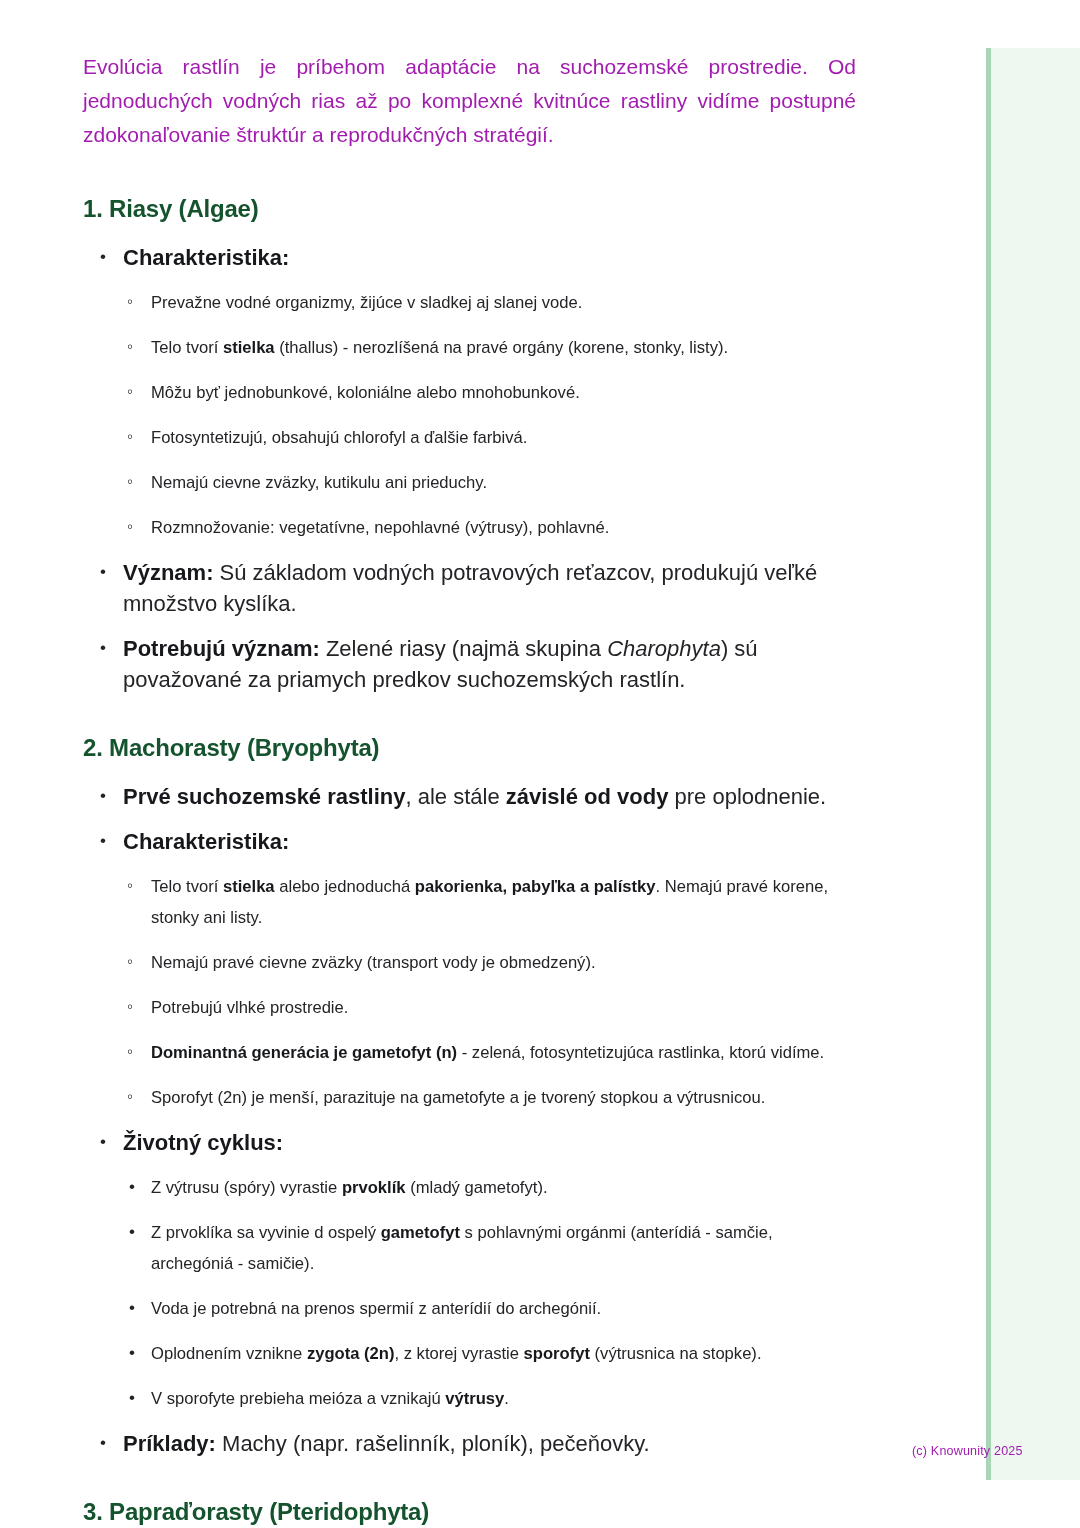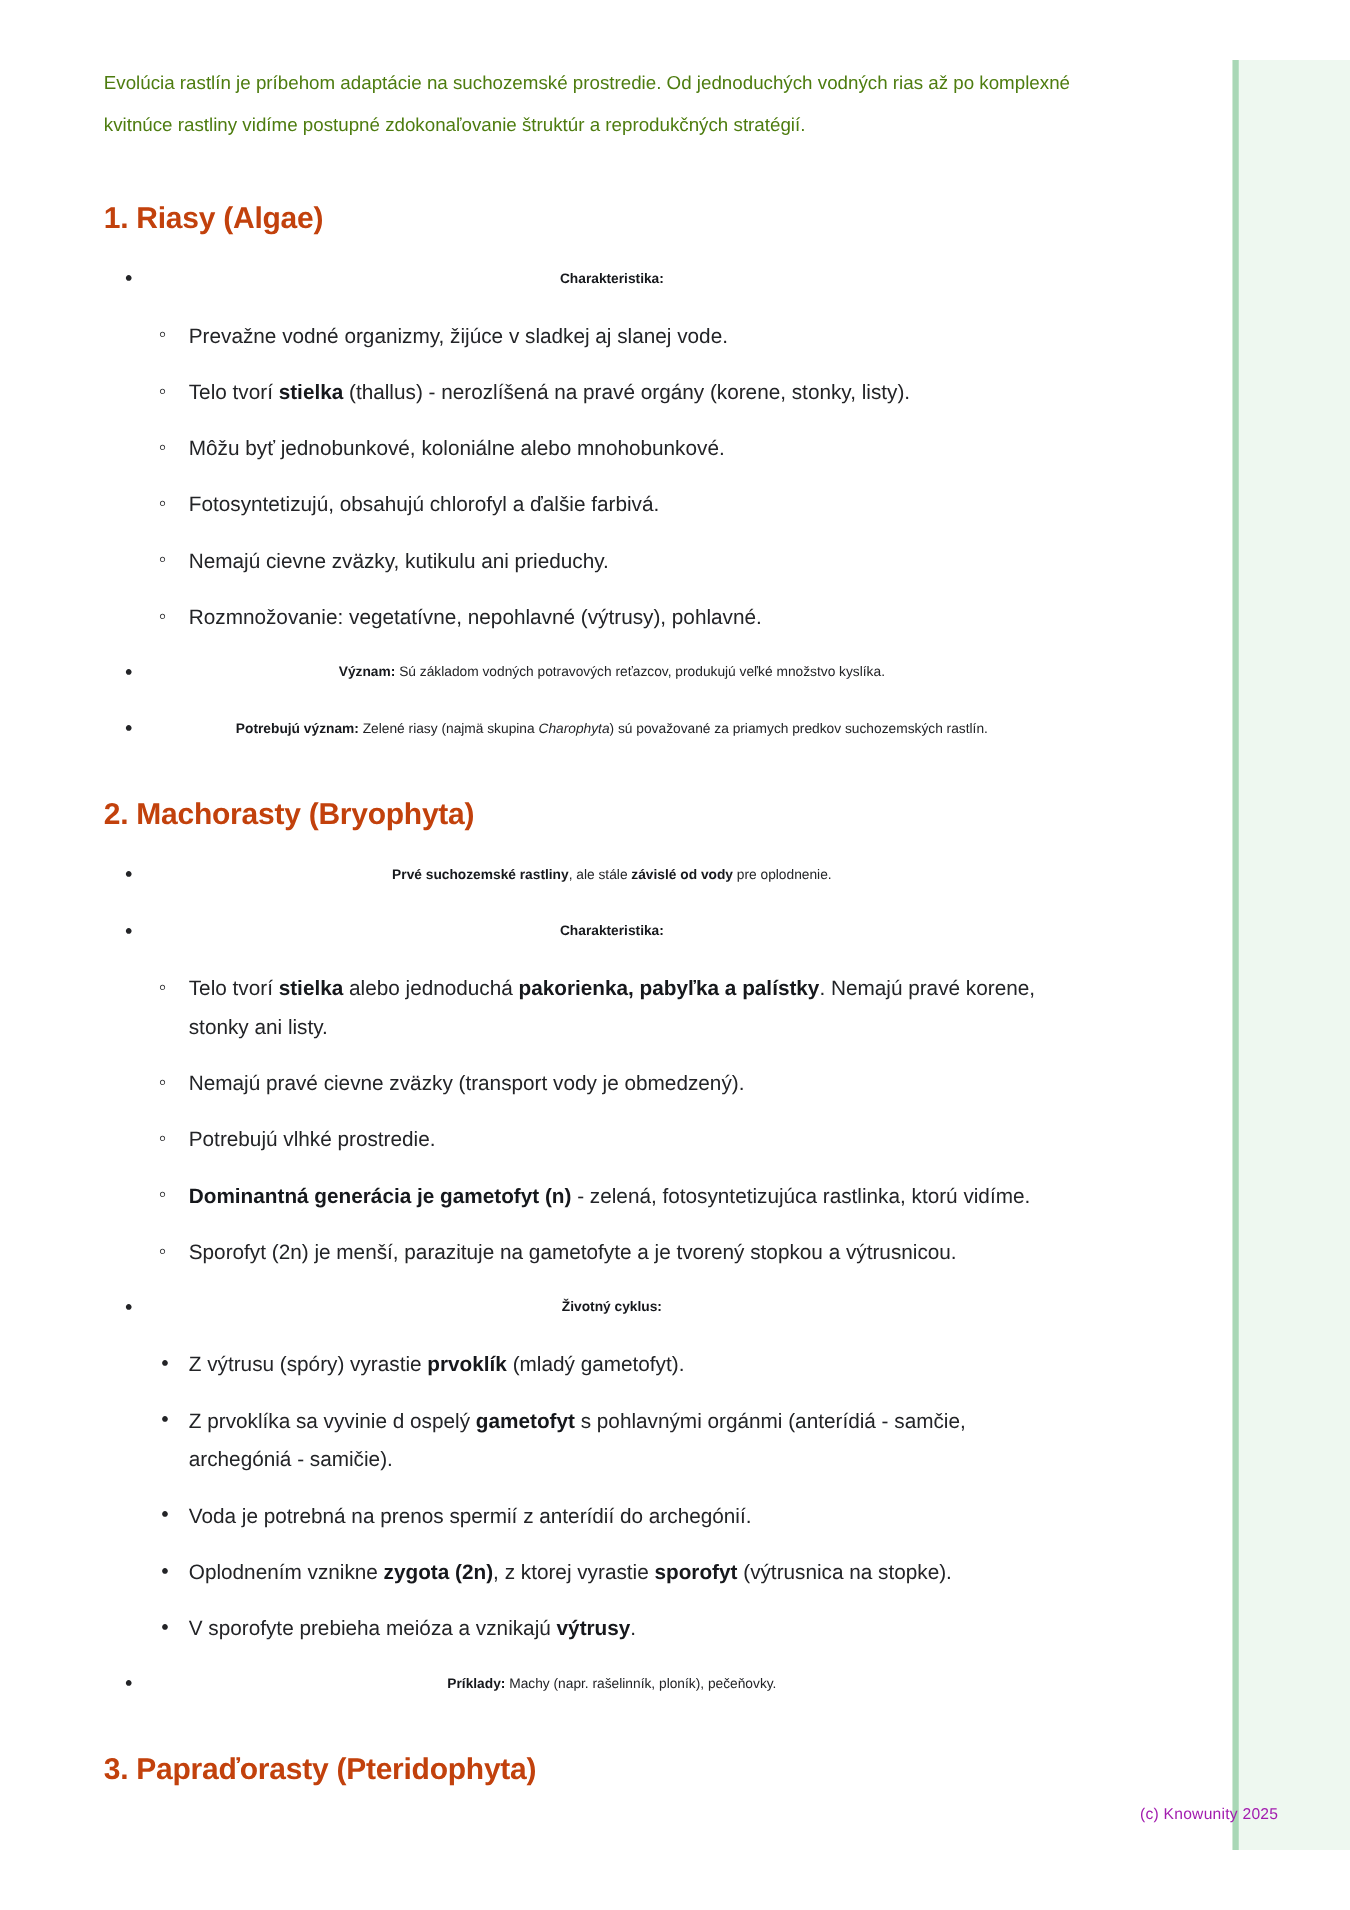--- a/index.html
+++ b/index.html
@@ -49,51 +49,50 @@
   
   #doc {
     position: absolute;
     left: 83px;
     top: 50px;
     width: 773px;
   }
 
   p.intro {
     margin: 0 0 0 0;
-    font-size: 15px;
+    font-size: 21px;
     line-height: 34px;
     text-align: justify;
-    color: #4d7c0f;
+    color: #a21caf;
   }
 
   h2.section {
     font-size: 24px;
     font-weight: bold;
-    color: #c2410c;
+    color: #14532d;
     margin: 38px 0 18px 0;
     line-height: 1.25;
     letter-spacing: -0.2px;
   }
   h2.section.first { margin-top: 42px; }
 
   ul {
     margin: 0;
     padding: 0;
     list-style: none;
   }
 
   
   li.lvl1 {
     position: relative;
     padding-left: 27px;
     margin: 0 0 14px 13px;
-    font-size: 11px;
-    line-height: 31px;
-    color: #232427;
-    text-align: center;
+    font-size: 22px;
+    line-height: 31px;
+    color: #232427;
   }
   li.lvl1::before {
     content: "\2022";
     position: absolute;
     left: 4px;
     top: -1px;
     font-size: 17px;
     color: #232427;
     line-height: 31px;
   }

